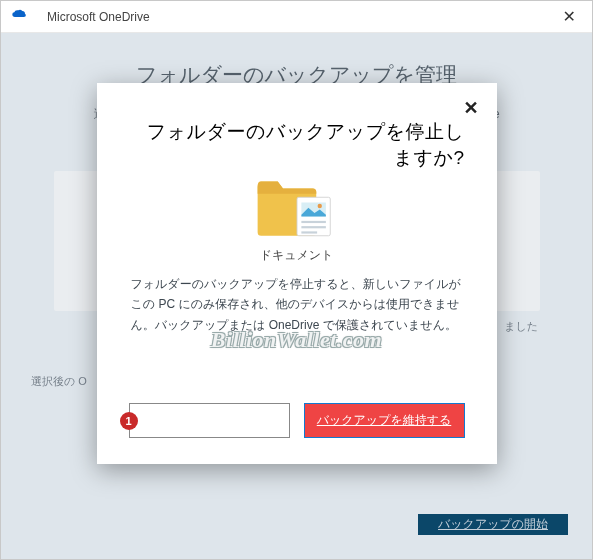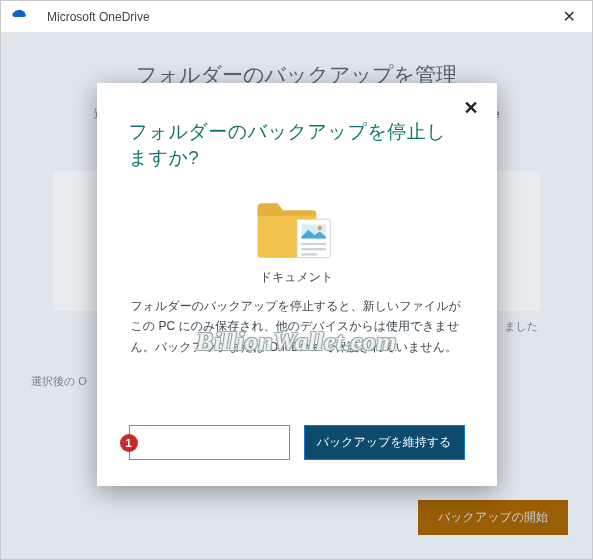--- a/index.html
+++ b/index.html
@@ -84,25 +84,26 @@
       font-size: 11px;
       color: #7a8590;
       margin-top: 40px;
       text-align: left;
       padding-left: 6px;
     }
     .bg-start-btn {
       position: absolute;
       right: 24px;
       bottom: 24px;
-      background: #a16207;
+      background: #0c4a6e;
       color: #cdd9e3;
-      padding: 9px 20px;
+      padding: 2px 20px;
       font-size: 12px;
       border: none;
+      text-decoration: underline;
     }
     .overlay {
       position: absolute;
       top: 32px;
       left: 0;
       right: 0;
       bottom: 0;
       background: rgba(0,0,0,0.04);
       display: flex;
       justify-content: center;
@@ -120,24 +121,23 @@
       position: absolute;
       top: 14px;
       right: 18px;
       font-size: 18px;
       font-weight: bold;
       color: #222;
       cursor: pointer;
     }
     .dialog-title {
       font-size: 19px;
-      color: #0f766e;
-      text-align: left;
+      color: #000000;
+      text-align: right;
       margin-top: 16px;
-      margin-bottom: 22px;
       letter-spacing: 0.5px;
     }
     .folder-graphic {
       display: flex;
       flex-direction: column;
       align-items: center;
       margin-bottom: 10px;
     }
     .folder-svg {
       width: 88px;
@@ -187,30 +187,31 @@
       background: #c92a2a;
       color: #fff;
       border-radius: 50%;
       font-size: 11px;
       font-weight: bold;
       display: flex;
       align-items: center;
       justify-content: center;
     }
     .btn-primary {
-      background: #0c4a6e;
+      background: #ef4444;
       border-color: #1279d0;
       color: #fff;
+      text-decoration: underline;
     }
     .watermark {
       position: absolute;
       top: 326px;
       left: 50%;
       transform: translateX(-50%);
-      font-size: 26px;
+      font-size: 22px;
       font-weight: bold;
       color: rgba(255,255,255,0.85);
       text-shadow: 1px 1px 0 #9aa, -1px -1px 0 #9aa, 1px -1px 0 #9aa, -1px 1px 0 #9aa, 0 0 3px rgba(0,0,0,0.25);
       pointer-events: none;
       z-index: 50;
       white-space: nowrap;
       font-family: Georgia, serif;
       font-style: italic;
       letter-spacing: 0.5px;
     }

